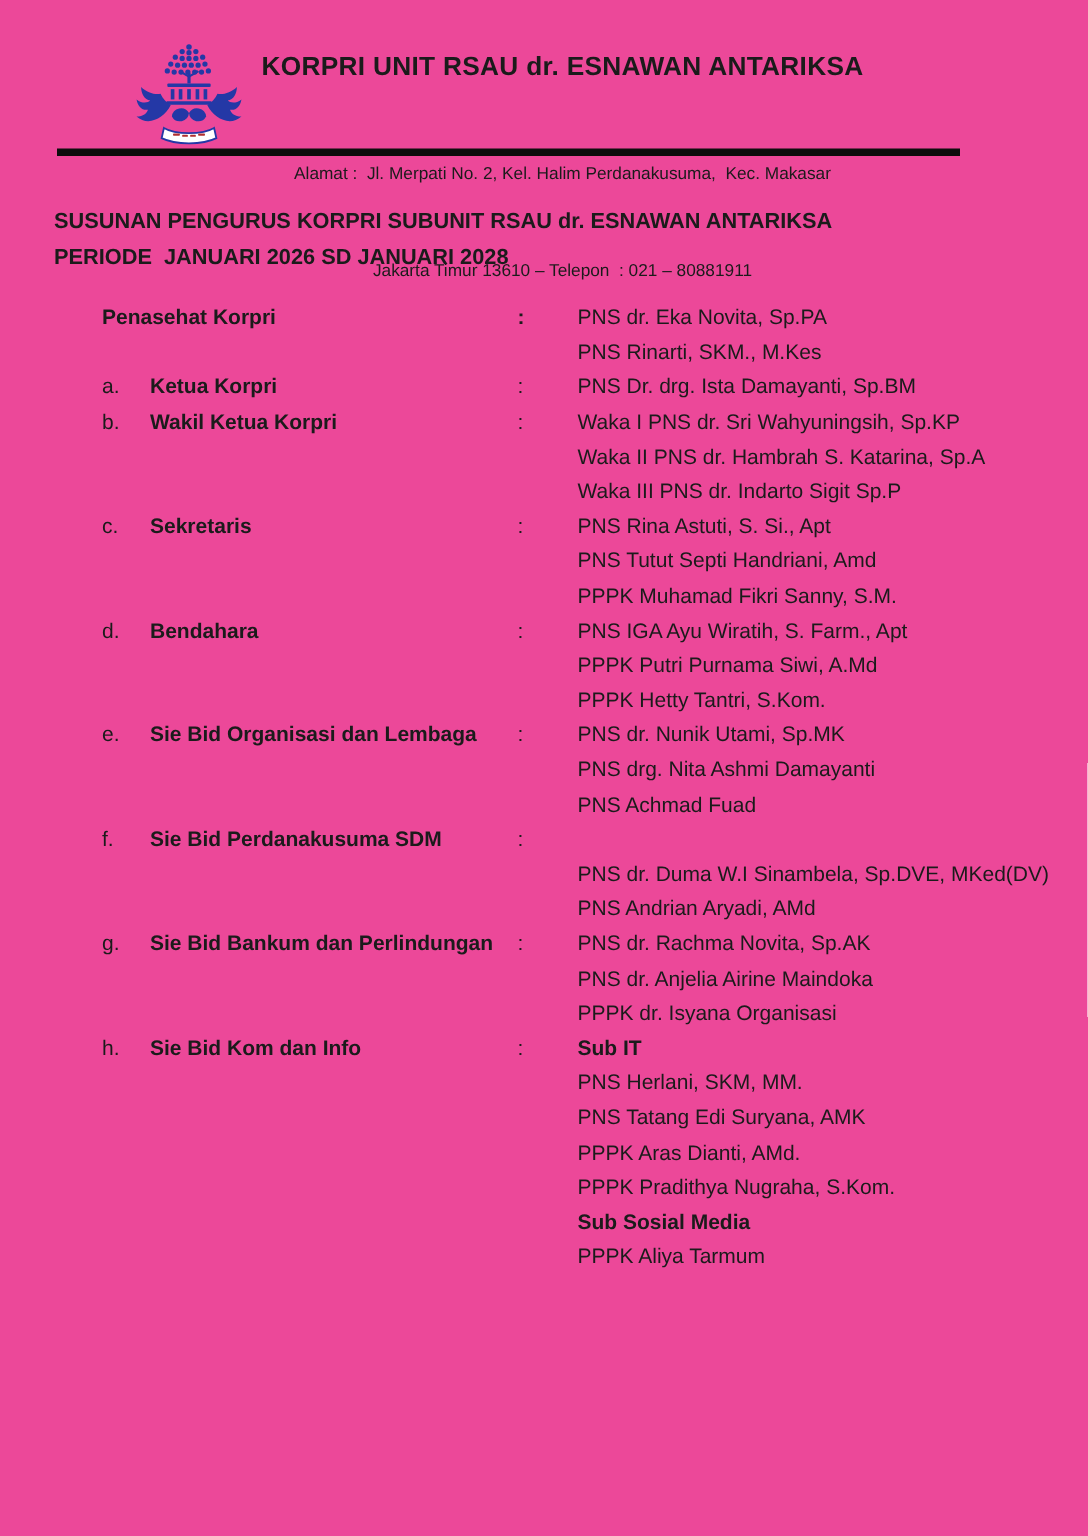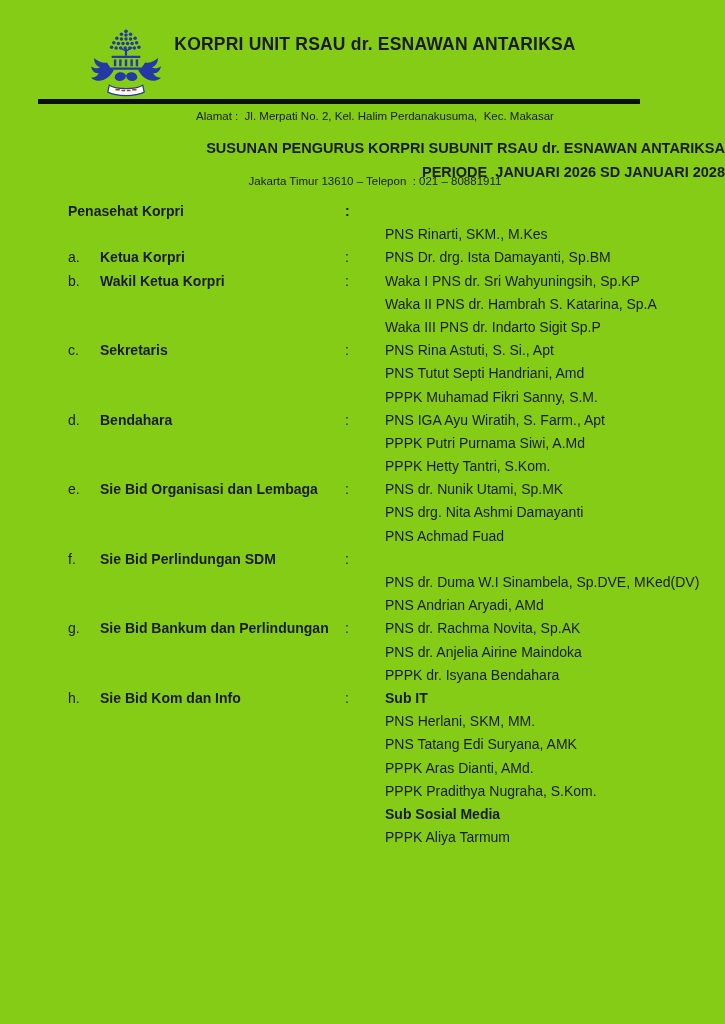--- a/index.html
+++ b/index.html
@@ -10,21 +10,21 @@
   *{margin:0;padding:0;box-sizing:border-box;}
   html,body{background:#ffffff;}
   body{
     font-family:"Liberation Sans","DejaVu Sans",sans-serif;
     color:var(--ink);
   }
   .page{
     position:relative;
     width:725px;
     height:1024px;
-    background:#84cc16;
+    background:#ec4899;
     overflow:hidden;
   }
   
   .letterhead{position:absolute;left:0;top:0;width:725px;height:100px;}
   .logo{position:absolute;left:88px;top:26px;width:76px;height:76px;}
   .head-text{position:absolute;left:120px;right:95px;top:34px;text-align:center;}
   .org-name{
     font-size:17.5px;
     font-weight:700;
     letter-spacing:.2px;
@@ -40,21 +40,22 @@
   .rule{
     position:absolute;
     left:38px;top:99px;
     width:602px;height:5px;
     background:#0d0d0d;
   }
   
   .doc-title-block{
     position:absolute;
     left:0;top:136px;width:725px;
-    text-align:right;
+    text-align:left;
+    padding-left:36px;
   }
   .doc-title-line{
     display:block;
     font-size:14.5px;
     font-weight:700;
     line-height:24px;
     white-space:pre;
   }
   
   .roster{position:absolute;left:0;top:200px;width:725px;}
@@ -149,20 +150,21 @@
   <div class="doc-title-block">
     <span class="doc-title-line">SUSUNAN PENGURUS KORPRI SUBUNIT RSAU dr. ESNAWAN ANTARIKSA</span>
     <span class="doc-title-line">PERIODE  JANUARI 2026 SD JANUARI 2028</span>
   </div>
 
   <div class="roster">
       <div class="line">
         <span class="col-letter"></span>
         <span class="col-label no-letter">Penasehat Korpri</span>
         <span class="col-colon bold">:</span>
+        <span class="col-name">PNS dr. Eka Novita, Sp.PA</span>
       </div>
       <div class="line">
         <span class="col-name">PNS Rinarti, SKM., M.Kes</span>
       </div>
       <div class="line">
         <span class="col-letter">a.</span>
         <span class="col-label">Ketua Korpri</span>
         <span class="col-colon">:</span>
         <span class="col-name">PNS Dr. drg. Ista Damayanti, Sp.BM</span>
       </div>
@@ -209,40 +211,40 @@
         <span class="col-name">PNS dr. Nunik Utami, Sp.MK</span>
       </div>
       <div class="line">
         <span class="col-name">PNS drg. Nita Ashmi Damayanti</span>
       </div>
       <div class="line">
         <span class="col-name">PNS Achmad Fuad</span>
       </div>
       <div class="line">
         <span class="col-letter">f.</span>
-        <span class="col-label">Sie Bid Perlindungan SDM</span>
+        <span class="col-label">Sie Bid Perdanakusuma SDM</span>
         <span class="col-colon">:</span>
       </div>
       <div class="line">
         <span class="col-name">PNS dr. Duma W.I Sinambela, Sp.DVE, MKed(DV)</span>
       </div>
       <div class="line">
         <span class="col-name">PNS Andrian Aryadi, AMd</span>
       </div>
       <div class="line">
         <span class="col-letter">g.</span>
         <span class="col-label">Sie Bid Bankum dan Perlindungan</span>
         <span class="col-colon">:</span>
         <span class="col-name">PNS dr. Rachma Novita, Sp.AK</span>
       </div>
       <div class="line">
         <span class="col-name">PNS dr. Anjelia Airine Maindoka</span>
       </div>
       <div class="line">
-        <span class="col-name">PPPK dr. Isyana Bendahara</span>
+        <span class="col-name">PPPK dr. Isyana Organisasi</span>
       </div>
       <div class="line">
         <span class="col-letter">h.</span>
         <span class="col-label">Sie Bid Kom dan Info</span>
         <span class="col-colon">:</span>
         <span class="col-name bold">Sub IT</span>
       </div>
       <div class="line">
         <span class="col-name">PNS Herlani, SKM, MM.</span>
       </div>

